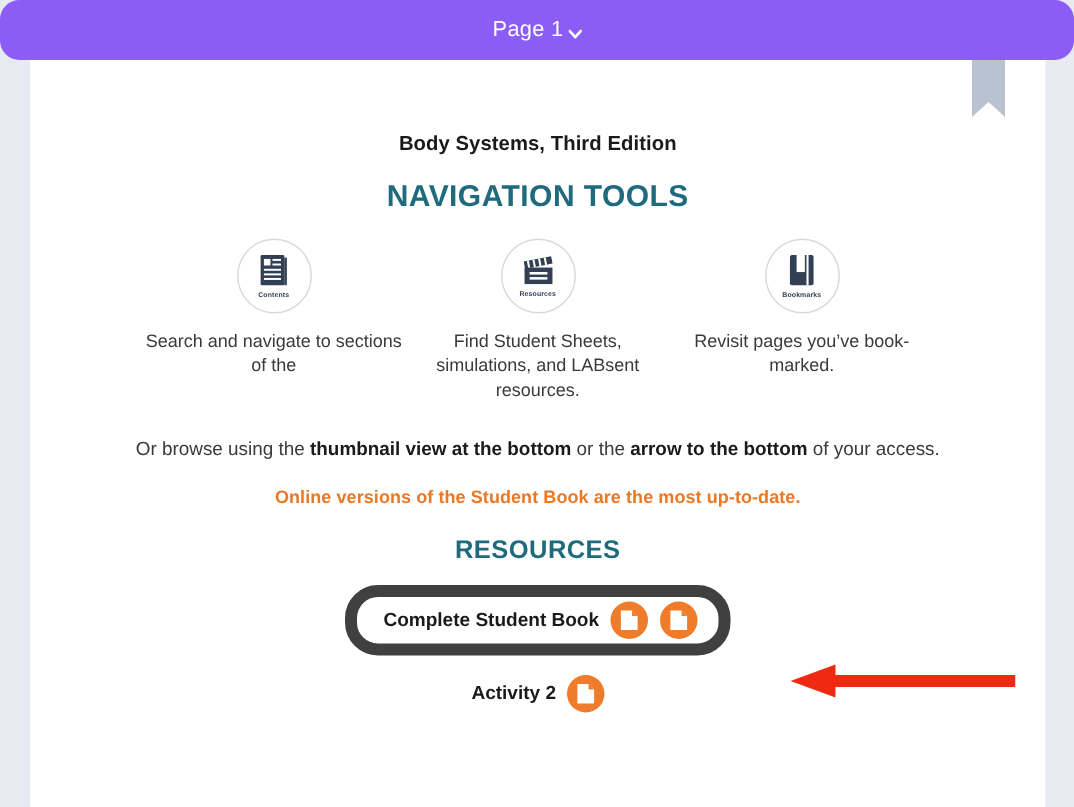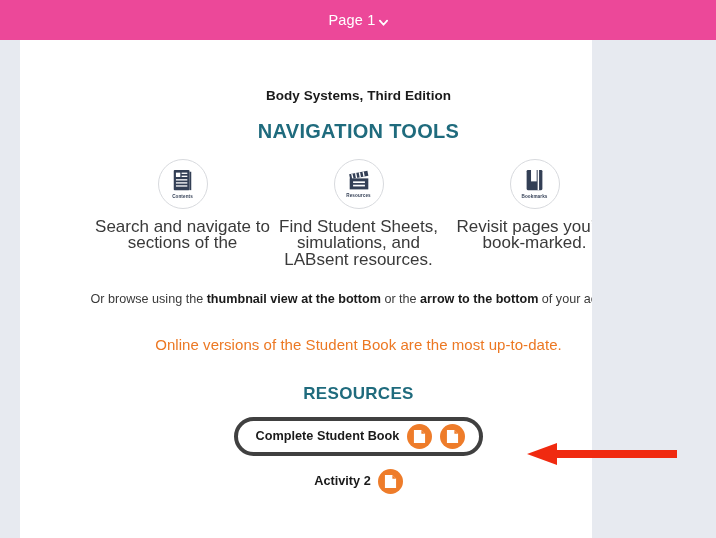--- a/index.html
+++ b/index.html
@@ -19,24 +19,25 @@
     background: #e7eaf0;
     overflow: hidden;
   }
 
   
   .topbar {
     position: absolute;
     left: 0; top: 0;
     width: 716px;
     height: 40px;
-    background: #ec4899;
-    display: flex;
-    align-items: center;
-    justify-content: center;
+    background: #8b5cf6;
+    display: flex;
+    align-items: center;
+    justify-content: center;
+    border-radius: 13px;
   }
   .page-selector {
     display: flex;
     align-items: center;
     gap: 3px;
     color: #ffffff;
     font-size: 14.5px;
     letter-spacing: 0.2px;
     cursor: pointer;
     user-select: none;
@@ -48,21 +49,21 @@
     position: relative;
     top: 2px;
   }
   .chev svg { display: block; }
 
   
   .page-sheet {
     position: absolute;
     left: 20px;
     top: 40px;
-    width: 572px;
+    width: 677px;
     height: 498px;
     background: #ffffff;
     overflow: hidden;
   }
   .right-gutter {
     position: absolute;
     left: 697px;
     top: 40px;
     width: 19px;
     height: 498px;
@@ -154,38 +155,38 @@
   .circle svg { display: block; }
   .circle-label {
     font-size: 4.6px;
     color: #333f55;
     margin-top: 1.5px;
     letter-spacing: 0.1px;
     font-weight: 600;
   }
   .icon-caption {
     padding-top: 10px;
-    font-size: 17px;
+    font-size: 12px;
     line-height: 16.3px;
     color: #3a3a3a;
   }
 
   .browse-line {
     margin: 0;
     padding-top: 24px;
     font-size: 12.6px;
     color: #3a3a3a;
   }
   .browse-line b { font-weight: bold; color: #1a1a1a; }
 
   .orange-note {
-    margin: 12px;
+    margin: 0;
     padding-top: 18px;
-    font-size: 15px;
-    font-weight: normal;
+    font-size: 12px;
+    font-weight: bold;
     color: #ec7823;
     letter-spacing: 0.05px;
   }
 
   .resources-head {
     margin: 0;
     padding-top: 19px;
     font-size: 17px;
     font-weight: bold;
     color: #1f6b7d;
@@ -221,21 +222,21 @@
     align-items: center;
     justify-content: center;
     cursor: pointer;
     flex: 0 0 auto;
   }
   .res-icon.orange { background: #ee7c2a; }
   .res-icon.green  { background: #3fae6b; }
   .res-icon svg { display: block; }
 
   .row-highlight {
-    border: 4px solid #404040;
+    border: 8px solid #404040;
     border-radius: 22px;
     padding: 3px 14px 3px 18px;
     display: flex;
     align-items: center;
     gap: 6px;
   }
   .row-highlight .res-icon { margin-left: 2px; }
 
   
   .red-arrow {

